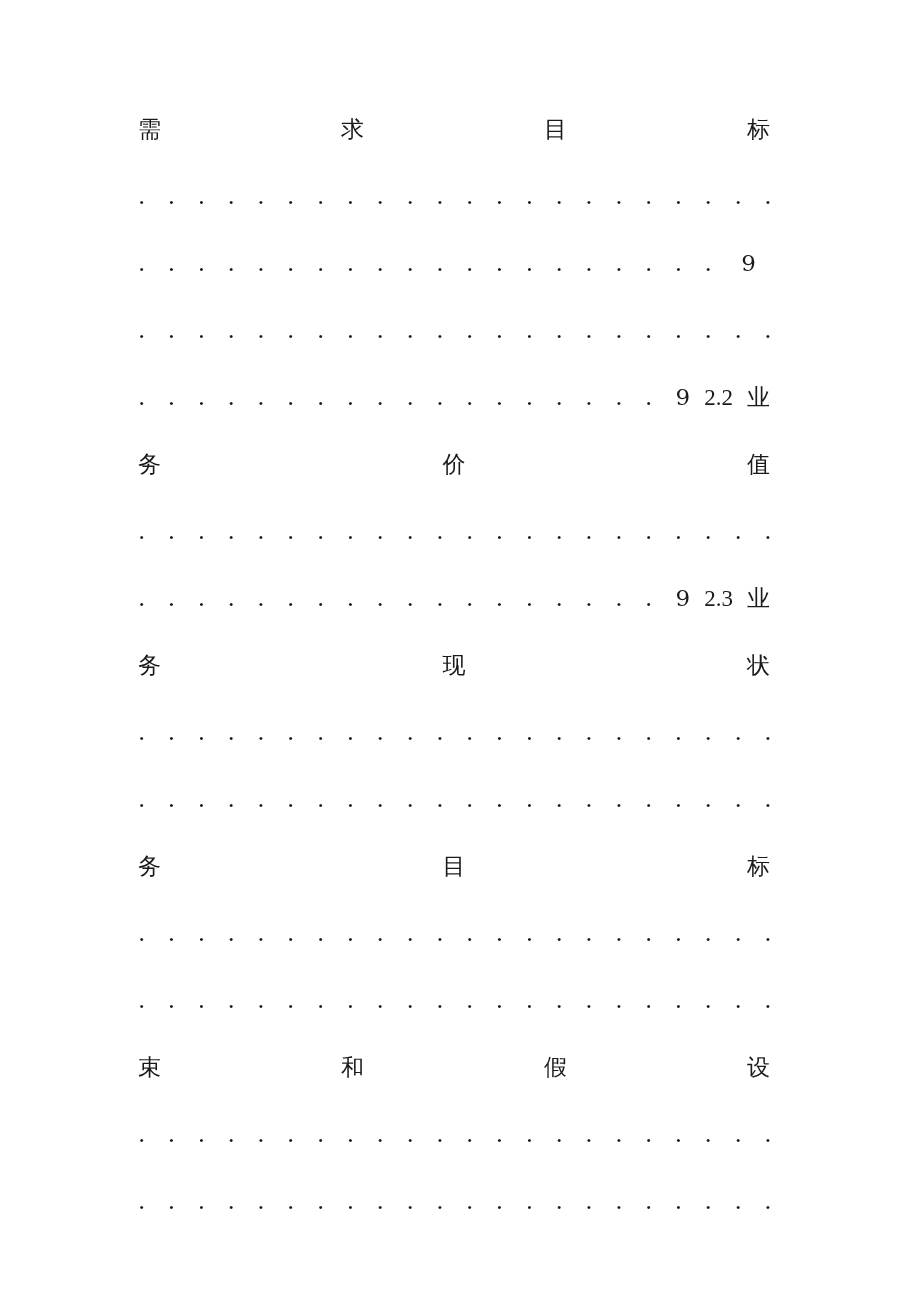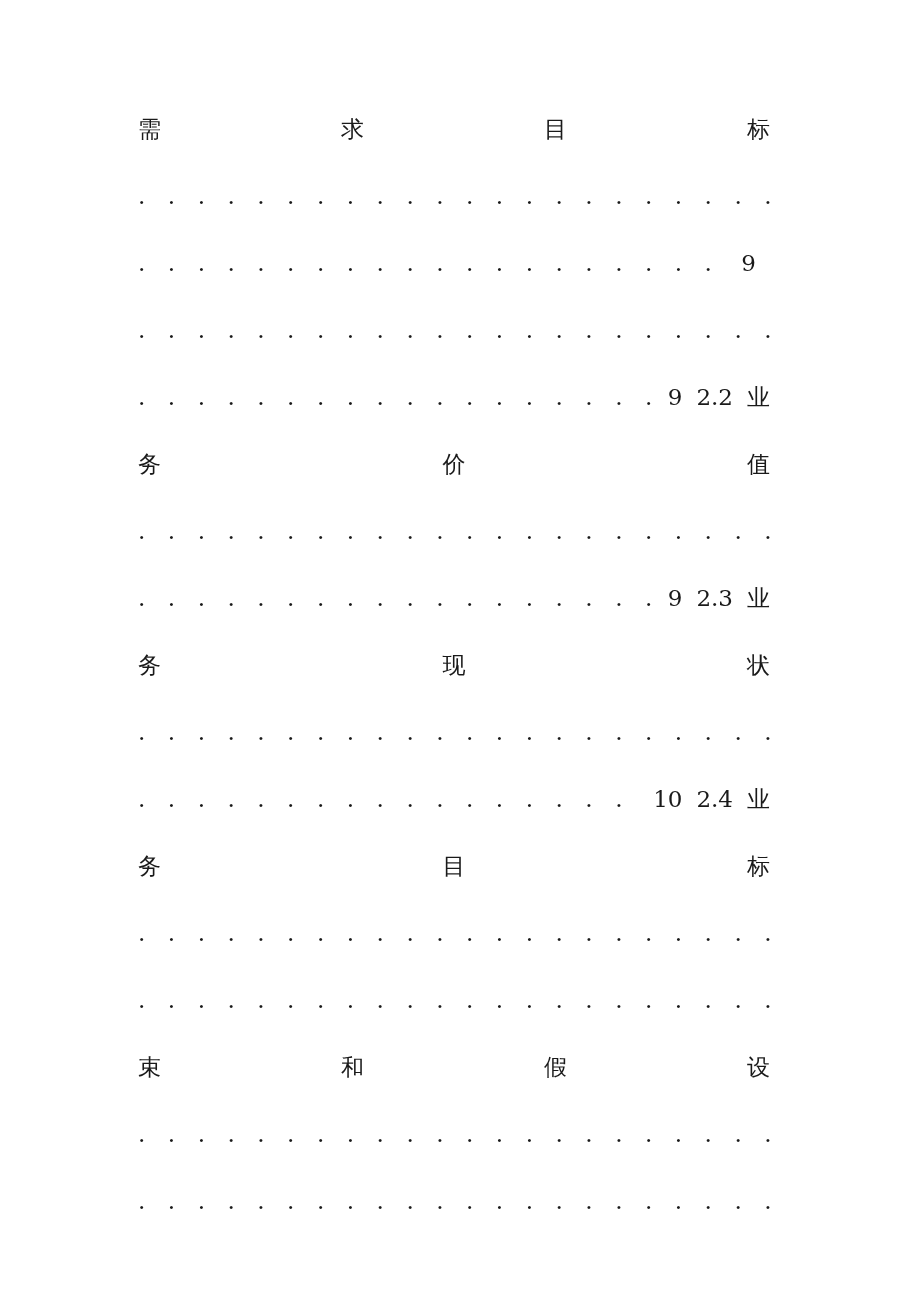--- a/index.html
+++ b/index.html
@@ -74,20 +74,21 @@
   .leader-end .tail {
     flex: 0 0 auto;
     white-space: nowrap;
     padding-left: 10px;
   }
   .leader-end .tail .num {
     padding-right: 14px;
   }
   .leader-end .tail .sec {
     padding-right: 14px;
+    font-family: Liberation Serif, serif;
   }
   .leader-end .tail .cjk {
     padding-right: 0;
   }
 
   .num, .sec {
     font-family: "DejaVu Serif", "Liberation Serif", serif;
   }
 </style>
 </head>
@@ -122,21 +123,20 @@
         <span class="tail"><span class="num">9</span><span class="sec">2.3</span><span class="cjk">业</span></span>
       </div>
       <div class="toc-line spread">
         <span>务</span>
         <span>现</span>
         <span>状</span>
       </div>
       <div class="toc-line leader">. . . . . . . . . . . . . . . . . . . . . . . . . . . . . . . . . . . . . . . . . . . . . . . . . . . . . . . . . . . . . . . . . .</div>
       <div class="toc-line leader-end">
         <span class="dots">. . . . . . . . . . . . . . . . . . . . . . . . . . . . . . . . . . . . . . . . .</span>
-        <span class="tail"><span class="num">10</span><span class="sec">2.4</span><span class="cjk">业</span></span>
       </div>
       <div class="toc-line spread">
         <span>务</span>
         <span>目</span>
         <span>标</span>
       </div>
       <div class="toc-line leader">. . . . . . . . . . . . . . . . . . . . . . . . . . . . . . . . . . . . . . . . . . . . . . . . . . . . . . . . . . . . . . . . . .</div>
       <div class="toc-line leader-end">
         <span class="dots">. . . . . . . . . . . . . . . . . . . . . . . . . . . . . . . . . . . . . . . . .</span>
       </div>

